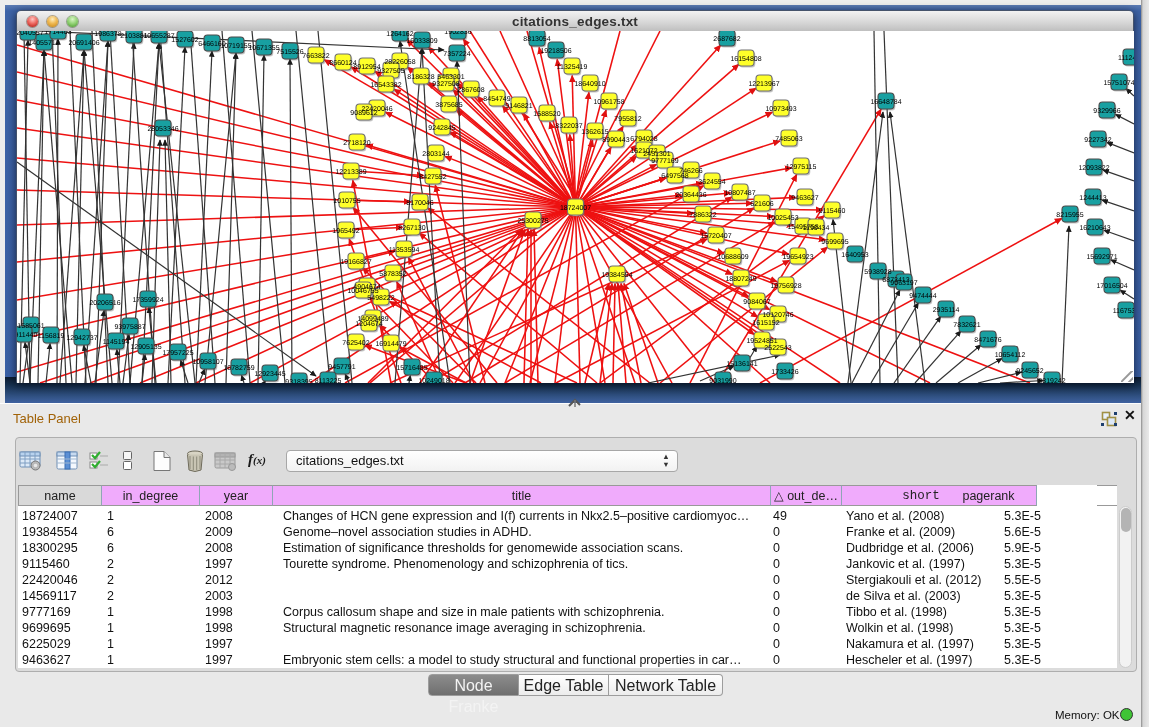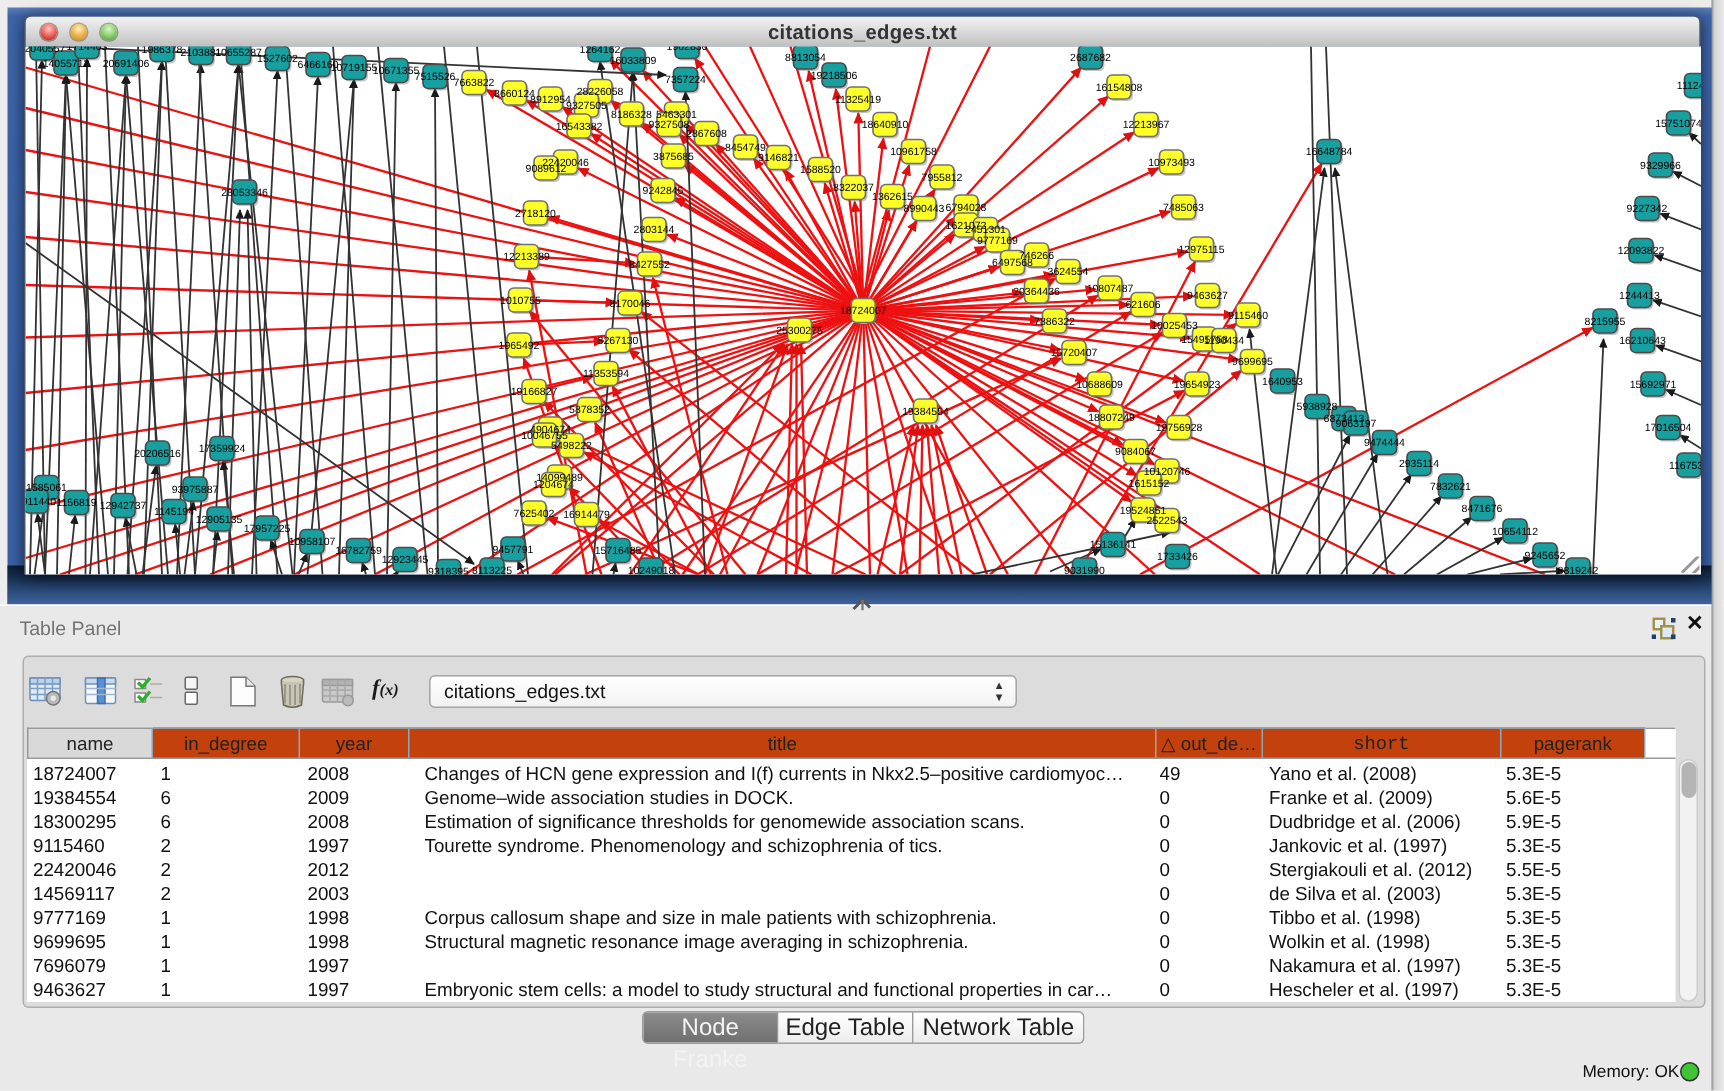--- a/index.html
+++ b/index.html
@@ -9,27 +9,27 @@
 #titlebar{position:absolute;left:0;top:0;width:100%;height:21px;border-radius:4px 4px 0 0;background:linear-gradient(#f2f2f2,#d8d8d8 55%,#bfbfbf);border-bottom:1px solid #7a7a7a}
 #title{position:absolute;width:100%;text-align:center;top:3px;font-size:13.5px;font-weight:700;color:#333;letter-spacing:.2px}
 .tl{position:absolute;top:15.5px;width:11px;height:11px;border-radius:50%}
 #tlr{left:26.5px;background:radial-gradient(circle at 50% 30%,#ffc5c2,#ee6b63 45%,#c93a32 75%,#8c1f1a);box-shadow:0 0 0 1px rgba(90,50,40,0.45)}
 #tly{left:46.5px;background:radial-gradient(circle at 50% 30%,#ffeebe,#efb953 45%,#d89b2e 75%,#9a6a13);box-shadow:0 0 0 1px rgba(110,80,20,0.45)}
 #tlg{left:66.5px;background:radial-gradient(circle at 50% 30%,#d7f5c4,#95d478 45%,#68b24b 75%,#3f7d28);box-shadow:0 0 0 1px rgba(60,90,40,0.45)}
 #canvas{position:absolute;left:17px;top:31px;width:1117px;height:352px;background:#fff}
 #graph{position:absolute;left:17px;top:31px}
 #rightstrip{position:absolute;right:0;top:0;width:8px;height:727px;background:linear-gradient(90deg,#8a8a8a,#d6d6d6 2px,#e9e9e9)}
 #tpanel{position:absolute;left:0;top:403px;width:1149px;height:324px;background:#e9e9e9;border-top:1px solid #fdfdfd}
-#tplabel{position:absolute;left:13px;top:411px;font-size:13px;color:#737373}
+#tplabel{position:absolute;left:13px;top:411px;font-size:13px;color:#a16207}
 #tpx{position:absolute;left:1124px;top:407px;font-size:14px;font-weight:900;color:#111}
 #tcontainer{position:absolute;left:15px;top:437px;width:1122px;height:235px;background:#dcdcdc;border:1px solid #aeaeae;border-radius:4px}
 #dropdown{position:absolute;left:286px;top:450px;width:392px;height:22px;background:linear-gradient(#fff,#f2f2f2);border:1px solid #a7a7a7;border-radius:4px;font-size:13px;color:#111;line-height:20px;padding-left:9px}
 #ddarrows{position:absolute;left:660px;top:450px;width:12px;height:22px;font-size:7.5px;color:#333;line-height:1;text-align:center;padding-top:3px}
 #tblwhite{position:absolute;left:18px;top:485px;width:1099px;height:183px;background:#fff}
-.hcell{position:absolute;top:485px;height:21px;border-right:1px solid #8fa6b5;font-size:12.5px;color:#222;text-align:center;line-height:20px;background:#c2410c;border-top:1px solid #999;border-bottom:1px solid #999}
+.hcell{position:absolute;top:485px;height:21px;border-right:1px solid #8fa6b5;font-size:12.5px;color:#222;text-align:center;line-height:20px;background:#f0abfc;border-top:1px solid #999;border-bottom:1px solid #999}
 .row{position:absolute;left:18px;width:1079px;height:16px;font-size:12.5px;color:#111;white-space:nowrap}
 .row span{position:absolute;overflow:hidden}
 #vsb{position:absolute;left:1119px;top:506px;width:13px;height:162px;background:#f2f2f2;border:1px solid #ccc;border-radius:7px}
 #vsbthumb{position:absolute;left:1120.5px;top:508px;width:10px;height:24px;background:#b4b4b4;border-radius:5px}
 .tab{position:absolute;top:674px;height:22px;line-height:21px;text-align:center;background:linear-gradient(#fff,#ececec);border:1px solid #9d9d9d;color:#222}
 #tab1{left:428px;width:91px;background:linear-gradient(#8c8c8c,#6f6f6f);color:#f3f3f3;border-radius:4px 0 0 4px}
 #tab2{left:519px;width:90px;border-left:none}
 #tab3{left:609px;width:114px;border-left:none;border-radius:0 4px 4px 0}
 #mem{position:absolute;left:1055px;top:709px;font-size:11.5px;color:#111}
 #memdot{position:absolute;left:1120px;top:708px;width:13px;height:13px;border-radius:50%;background:#3fc435;border:1.5px solid #333}
@@ -765,36 +765,36 @@
 <div style="position:absolute;left:248px;top:451px;font-size:15px;font-style:italic;font-weight:700;color:#1a1a1a;font-family:'Liberation Serif',serif">f<span style="font-size:11px">(x)</span></div>
 <div id="dropdown">citations_edges.txt</div>
 <div id="ddarrows">▲<br>▼</div>
 <div id="tblwhite"></div>
 <div class="hcell" style="left:18px;width:84px;background:#d9d9d9;border-left:1px solid #999;">name</div>
 <div class="hcell" style="left:102px;width:98px;">in_degree</div>
 <div class="hcell" style="left:200px;width:73px;">year</div>
 <div class="hcell" style="left:273px;width:498px;">title</div>
 <div class="hcell" style="left:771px;width:71px;">△ out_de…</div>
 <div class="hcell" style="left:842px;width:159px;font-family:Liberation Mono, monospace;">short</div>
-<div class="hcell" style="left:1001px;width:96px;">pagerank</div>
+<div class="hcell" style="left:941px;width:96px;">pagerank</div>
 <div style="position:absolute;left:1097px;top:485px;width:20px;height:21px;background:#fff;border-top:1px solid #999;border-bottom:1px solid #999"></div>
 <div class="row" style="top:509px">
     <span style="left:4px;width:80px">18724007</span>
     <span style="left:89px;width:95px">1</span>
     <span style="left:187px;width:70px">2008</span>
     <span style="left:265px;width:487px">Changes of HCN gene expression and I(f) currents in Nkx2.5–positive cardiomyoc…</span>
     <span style="left:755px;width:68px">49</span>
     <span style="left:828px;width:155px">Yano et al. (2008)</span>
     <span style="left:986px;width:92px">5.3E-5</span>
   </div>
 <div class="row" style="top:525px">
     <span style="left:4px;width:80px">19384554</span>
     <span style="left:89px;width:95px">6</span>
     <span style="left:187px;width:70px">2009</span>
-    <span style="left:265px;width:487px">Genome–wide association studies in DOCK.</span>
+    <span style="left:265px;width:487px">Genome–novel association studies in ADHD.</span>
     <span style="left:755px;width:68px">0</span>
     <span style="left:828px;width:155px">Franke et al. (2009)</span>
     <span style="left:986px;width:92px">5.6E-5</span>
   </div>
 <div class="row" style="top:541px">
     <span style="left:4px;width:80px">18300295</span>
     <span style="left:89px;width:95px">6</span>
     <span style="left:187px;width:70px">2008</span>
     <span style="left:265px;width:487px">Estimation of significance thresholds for genomewide association scans.</span>
     <span style="left:755px;width:68px">0</span>
@@ -838,21 +838,21 @@
 <div class="row" style="top:621px">
     <span style="left:4px;width:80px">9699695</span>
     <span style="left:89px;width:95px">1</span>
     <span style="left:187px;width:70px">1998</span>
     <span style="left:265px;width:487px">Structural magnetic resonance image averaging in schizophrenia.</span>
     <span style="left:755px;width:68px">0</span>
     <span style="left:828px;width:155px">Wolkin et al. (1998)</span>
     <span style="left:986px;width:92px">5.3E-5</span>
   </div>
 <div class="row" style="top:637px">
-    <span style="left:4px;width:80px">7696079</span>
+    <span style="left:4px;width:80px">6225029</span>
     <span style="left:89px;width:95px">1</span>
     <span style="left:187px;width:70px">1997</span>
     <span style="left:755px;width:68px">0</span>
     <span style="left:828px;width:155px">Nakamura et al. (1997)</span>
     <span style="left:986px;width:92px">5.3E-5</span>
   </div>
 <div class="row" style="top:653px">
     <span style="left:4px;width:80px">9463627</span>
     <span style="left:89px;width:95px">1</span>
     <span style="left:187px;width:70px">1997</span>

